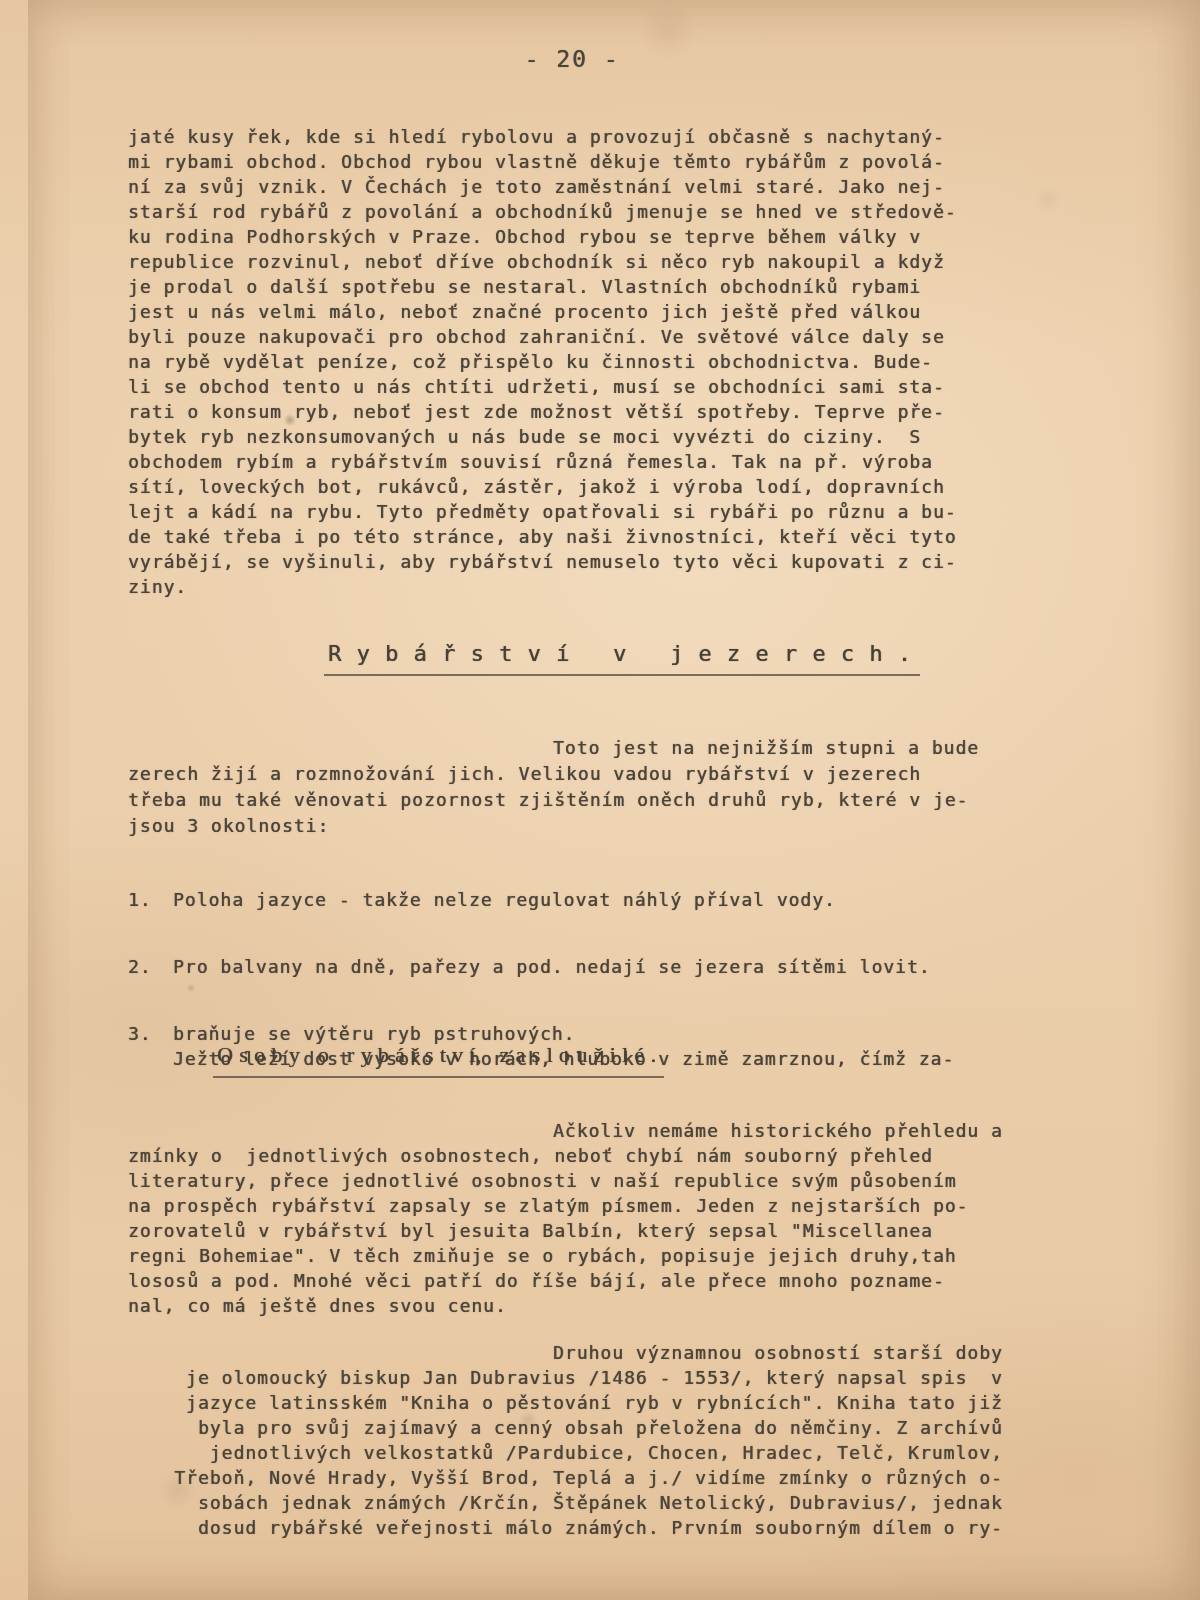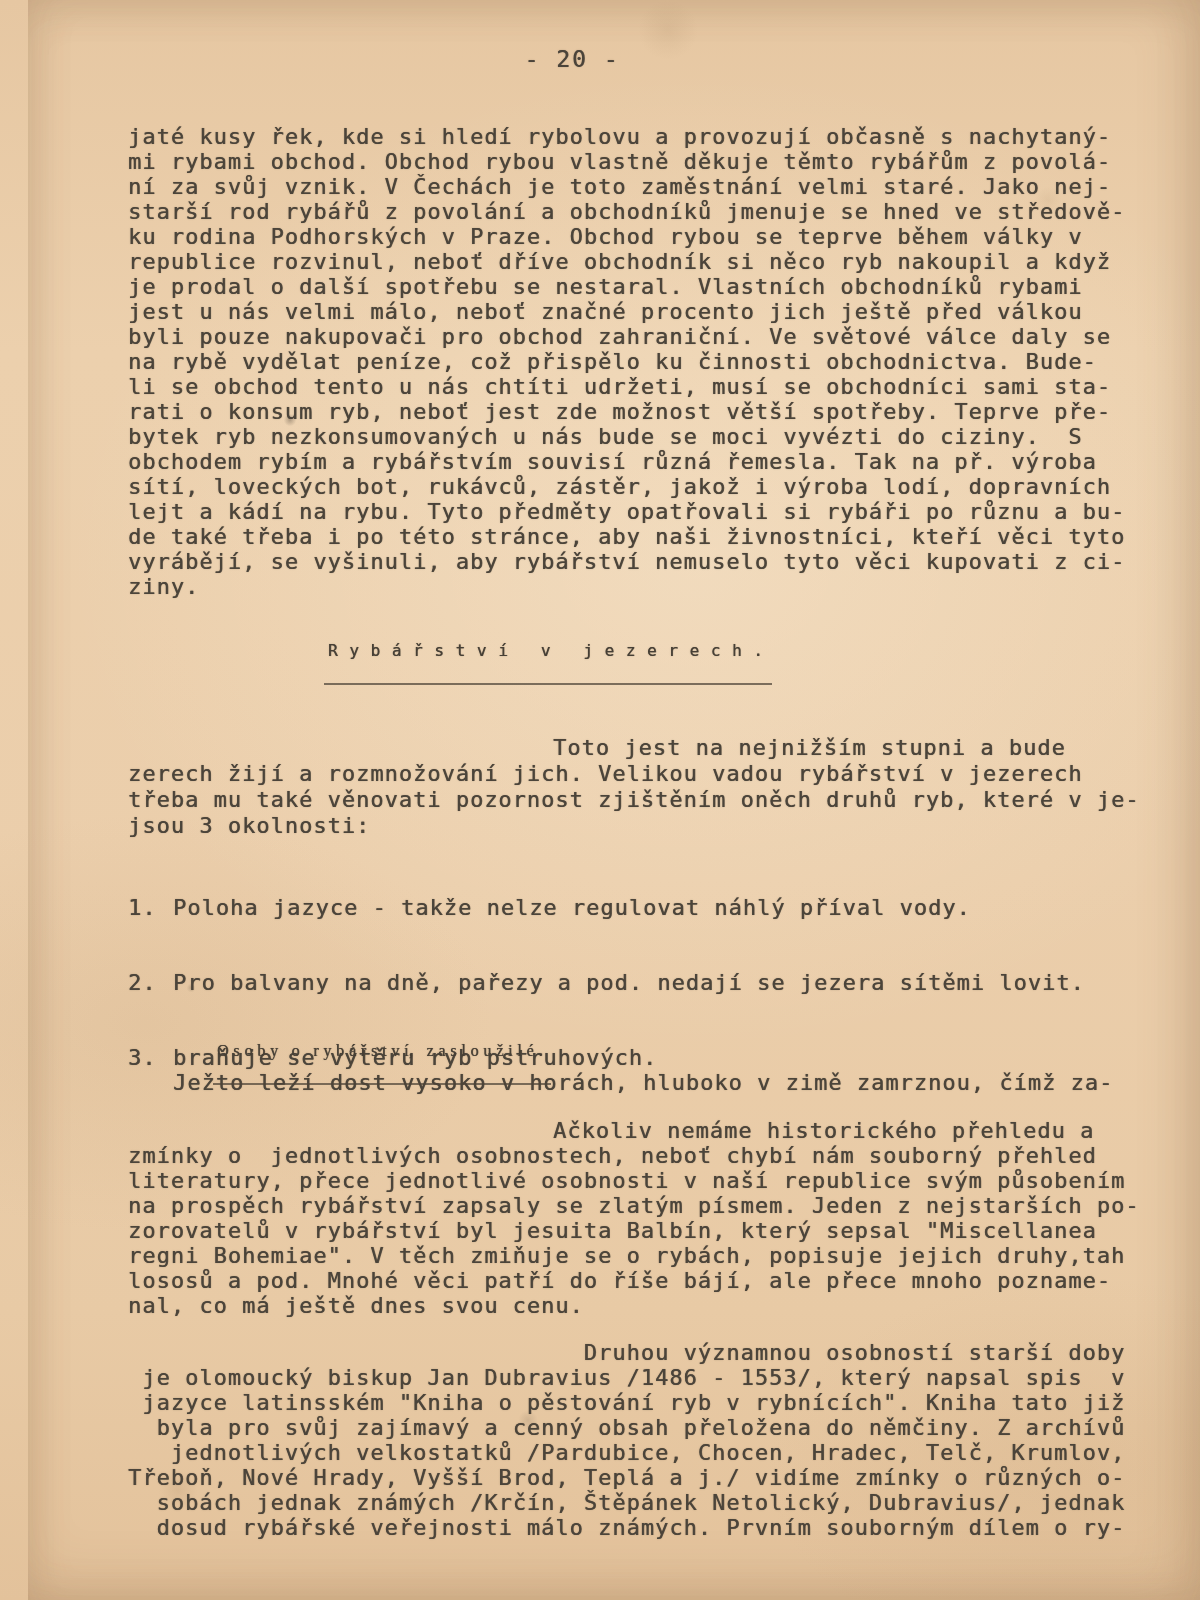--- a/index.html
+++ b/index.html
@@ -30,21 +30,21 @@
     background:
       radial-gradient(circle 9px at 262px 420px, rgba(72,62,50,0.35), rgba(72,62,50,0) 70%),
       radial-gradient(circle 14px at 500px 1420px, rgba(90,75,58,0.16), rgba(90,75,58,0) 70%),
       radial-gradient(circle 6px at 163px 988px, rgba(90,75,58,0.22), rgba(90,75,58,0) 75%),
       radial-gradient(circle 26px at 150px 1490px, rgba(150,118,82,0.15), rgba(150,118,82,0) 75%),
       radial-gradient(circle 40px at 640px 30px, rgba(150,118,82,0.12), rgba(150,118,82,0) 75%),
       radial-gradient(circle 18px at 1020px 200px, rgba(150,118,82,0.10), rgba(150,118,82,0) 75%);
   }
 
   .txt {
-    font-size: 22px;
+    font-size: 18px;
     letter-spacing: 1.0px;
     white-space: pre;
     text-shadow: 0.5px 0 0 rgba(72,64,53,0.75), 0 0 1.5px rgba(72,64,53,0.35);
   }
 
   .page-number {
     position: absolute; top: 46px; left: 0; width: 100%;
     text-align: center; transform: translateX(-42px);
     font-size: 23px; letter-spacing: 2px;
   }
@@ -53,22 +53,22 @@
   .para .line { line-height: 25px; height: 25px; }
   .p1 { top: 124px; left: 100px; }
   .p2 { top: 735px; left: 100px; }
   .p2 .line { line-height: 26px; height: 26px; }
   .p3 { top: 1118px; left: 100px; }
   .p4 { top: 1340px; left: 100px; text-align: right; }
   .indent > .line:first-child { padding-left: 425px; }
 
   .heading {
     position: absolute;
-    font-size: 16px;
-    padding: 0 8px 23px 4px;
+    font-size: 22px;
+    padding: 0 8px 8px 4px;
     border-bottom: 2.5px solid rgba(78,68,55,0.72);
     color: #463f35;
   }
   .h1 { top: 641px; left: 296px; }
   .h2 { top: 1042px; left: 185px; letter-spacing: 0.4px; font-family: Liberation Serif, serif; }
 
   .numlist { position: absolute; top: 845px; left: 100px; }
   .li { display: flex; align-items: flex-start; }
   .li .marker { width: 45px; flex: 0 0 45px; line-height: 25px; height: 25px; }
   .li .li-lines .line { line-height: 25px; height: 25px; }

